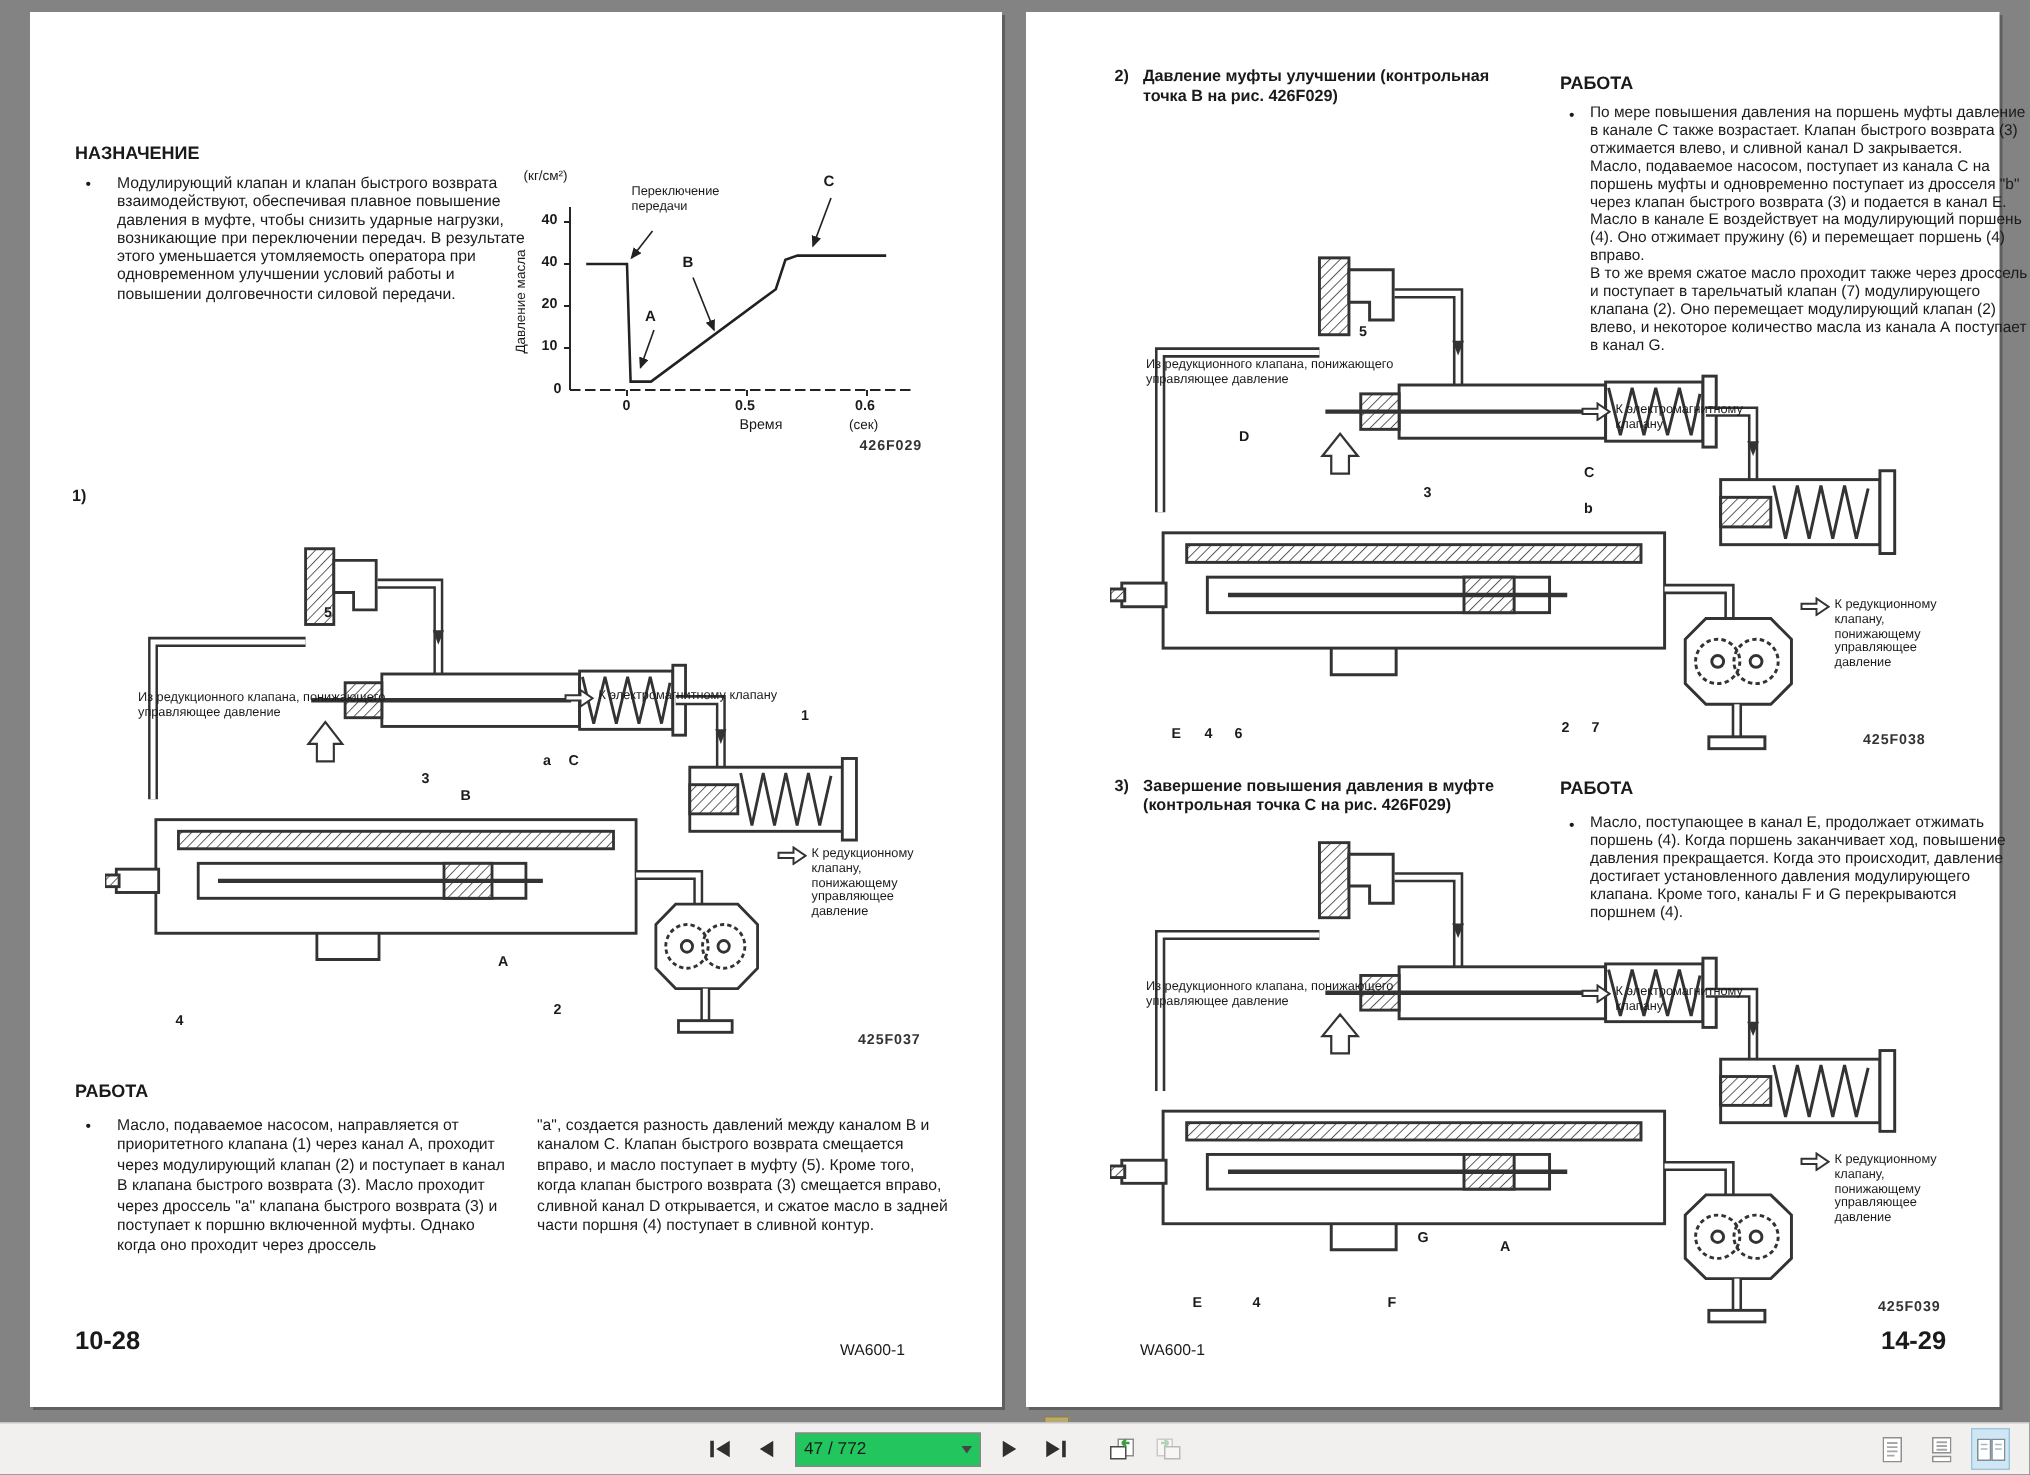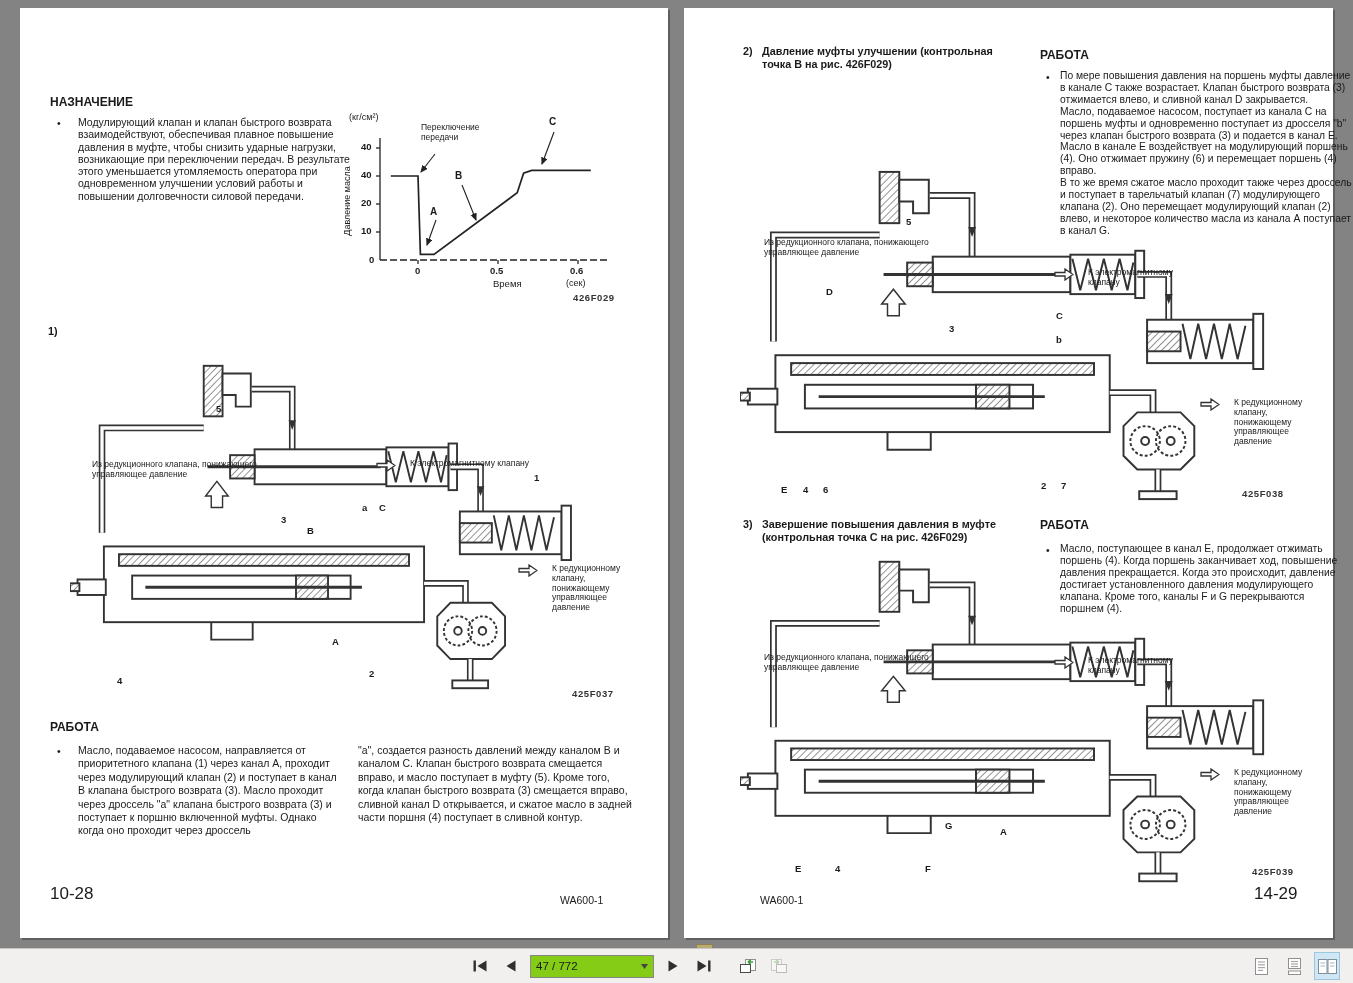--- a/index.html
+++ b/index.html
@@ -12,34 +12,34 @@
   .abs{position:absolute;}
   .h-title{font-size:12.5px;font-weight:bold;letter-spacing:.2px;}
   .h-heading{font-size:12px;font-weight:bold;}
   .sec-heading{font-size:10.8px;font-weight:bold;line-height:12.8px;white-space:pre-line;}
   .body-text{font-size:10.5px;line-height:12.3px;}
   .work-text{font-size:10.5px;line-height:13.4px;}
   .body-text2{font-size:10.3px;line-height:11.9px;white-space:pre-line;}
   .small-label{font-size:8.5px;line-height:9.8px;}
   .part-label{font-size:9.5px;font-weight:bold;}
   .fig-num{font-size:9.5px;font-weight:bold;letter-spacing:.6px;color:#333;}
-  .page-num{font-size:17px;font-weight:normal;}
+  .page-num{font-size:17px;font-weight:bold;}
   .model{font-size:10.5px;}
   .bullet{font-size:10.5px;}
   .schem{position:absolute;left:0;top:0;width:100%;height:100%;}
   .diagram{position:absolute;}
-  .lbl-row{display:flex;align-items:flex-start;gap:14px;}
+  .lbl-row{display:flex;align-items:flex-start;gap:3px;}
   
   .chart{position:absolute;}
   
   .toolbar{position:absolute;left:0;bottom:0;width:100%;height:34px;background:#f1f0ee;
            border-top:1px solid #c7c5c3;}
   .nav-group{position:absolute;left:468px;top:0;height:34px;display:flex;align-items:center;gap:7px;}
   .tb-btn{width:24px;height:24px;display:flex;align-items:center;justify-content:center;cursor:pointer;}
-  .page-combo{width:112px;height:21px;background:#84cc16;border:1px solid #878787;
+  .page-combo{width:112px;height:21px;background:#22c55e;border:1px solid #878787;
               display:flex;align-items:center;justify-content:space-between;
               font-size:11.5px;padding:0 5px;cursor:pointer;}
   .layout-group{position:absolute;right:14px;top:0;height:34px;display:flex;align-items:center;gap:9px;}
   .layout-btn{width:24px;height:26px;display:flex;align-items:center;justify-content:center;cursor:pointer;}
   .layout-btn.selected{background:#cfe7f5;outline:1px solid #9cc5de;}
   .dim{opacity:.45;}
 </style>
 </head>
 <body>
 

